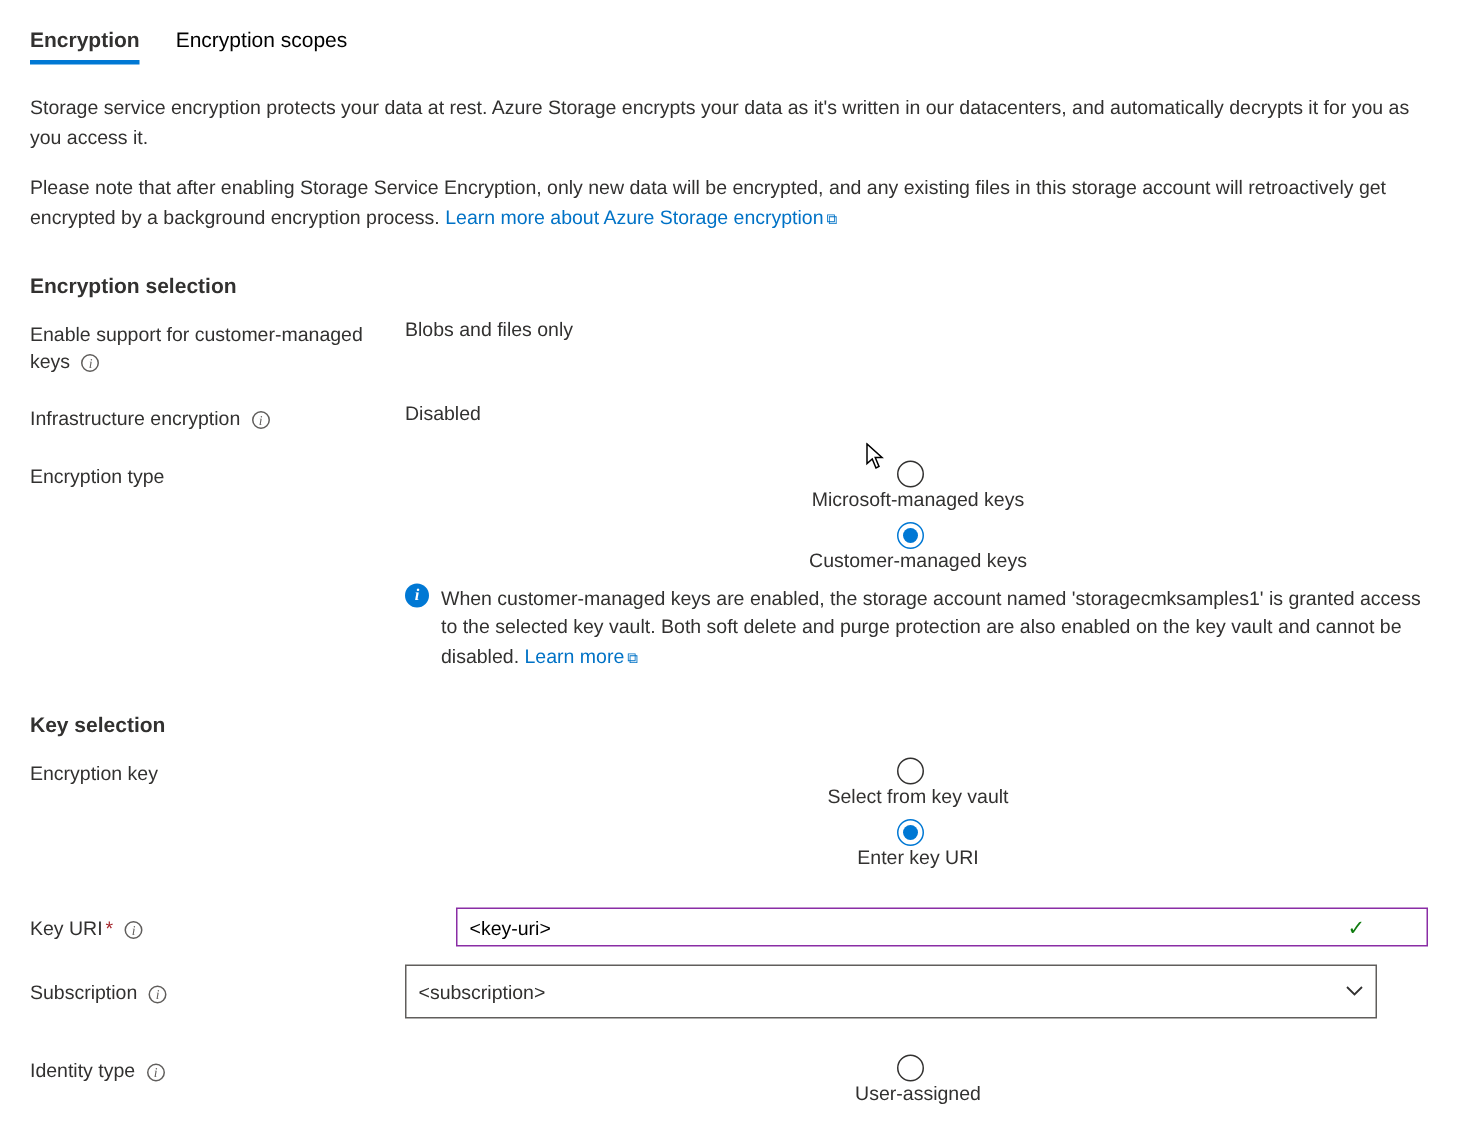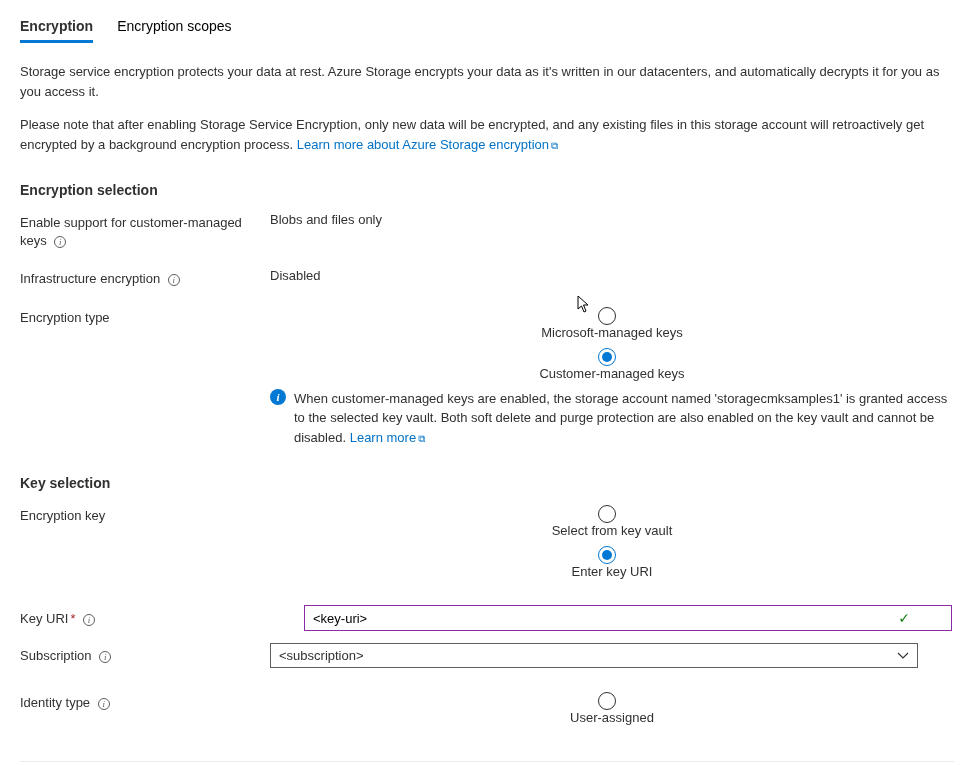--- a/index.html
+++ b/index.html
@@ -122,21 +122,21 @@
   .input-wrap { position: relative; width: 648px; }
   .check-icon {
     position: absolute;
     right: 8px; top: 50%;
     transform: translateY(-50%);
     color: #107c10;
     font-size: 14px;
   }
   .select-wrap {
     width: 648px;
-    height: 25px;
+    height: 36px;
     border: 1px solid #605e5c;
     display: flex;
     align-items: center;
     justify-content: space-between;
     padding: 0 8px;
     cursor: pointer;
   }
   .chevron {
     width: 12px; height: 12px;
   }

